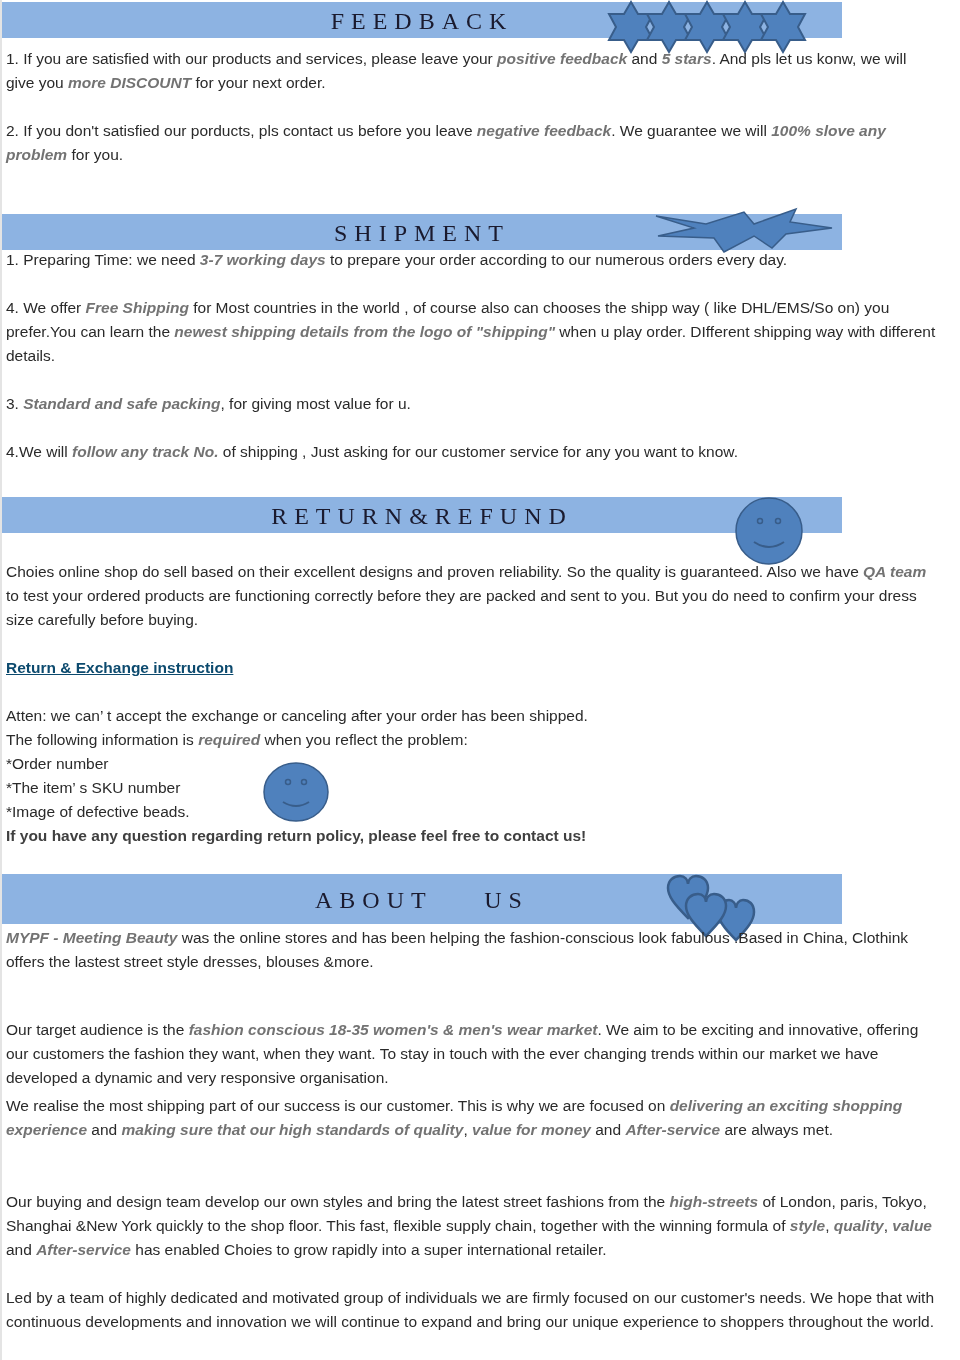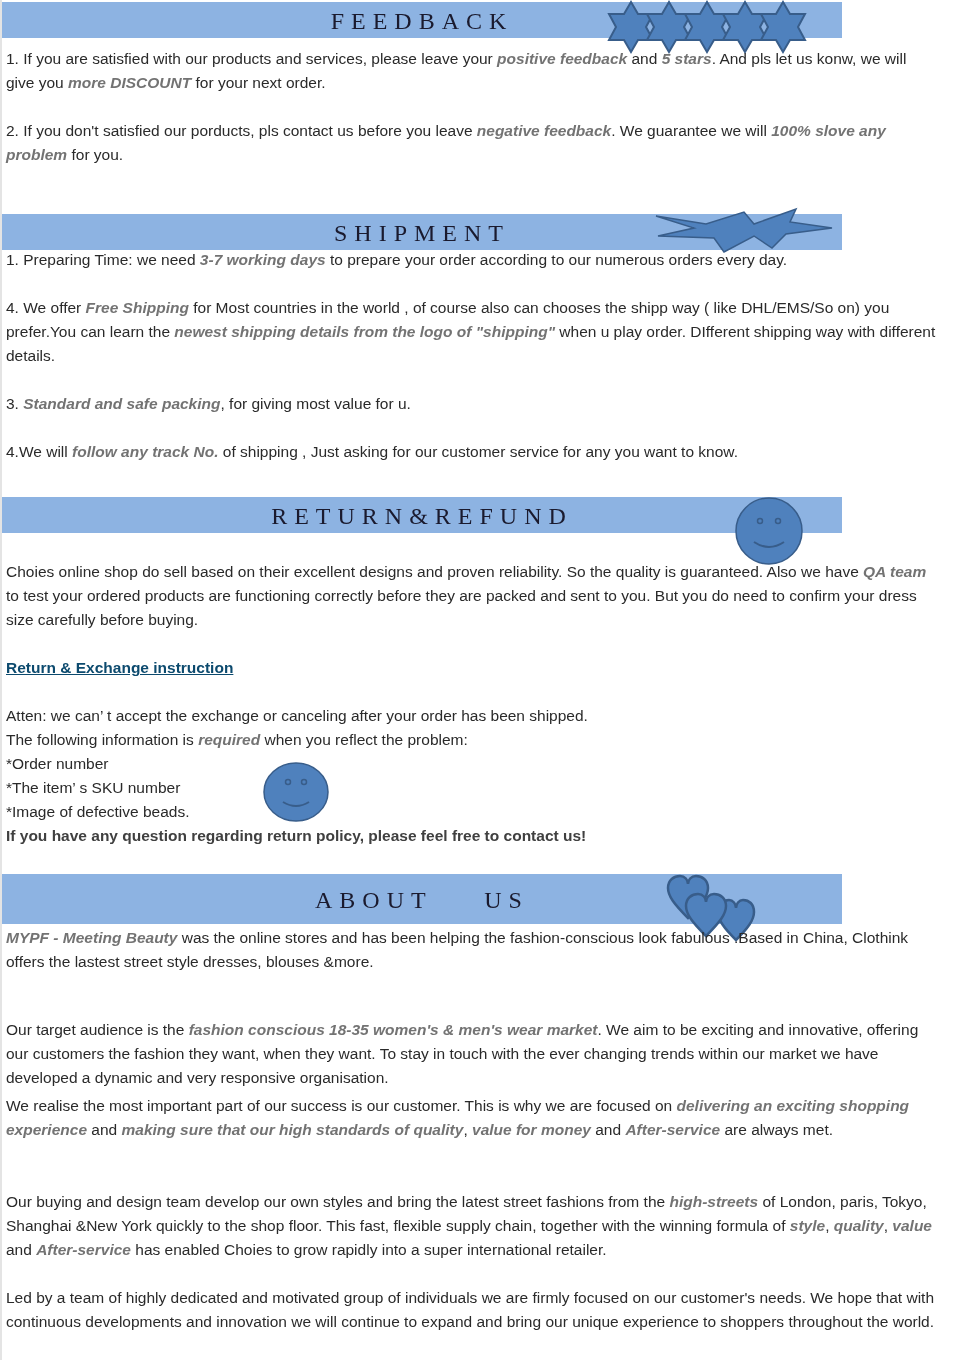--- a/index.html
+++ b/index.html
@@ -80,18 +80,18 @@
     </div>
     <svg class="deco" style="left:664px;top:874px;" width="92" height="70" viewBox="0 0 92 70">
       <g fill="#4f81bd" stroke="#385d8a" stroke-width="2.5">
         <path d="M22,44 C8,30 2,22 2,14 C2,6 8,2 14,2 C19,2 22,6 22,10 C22,6 25,2 30,2 C36,2 42,6 42,14 C42,22 36,30 22,44 Z"></path>
         <path d="M70,66 C58,54 52,46 52,38 C52,30 58,26 63,26 C67,26 70,30 70,34 C70,30 73,26 77,26 C83,26 88,30 88,38 C88,46 82,54 70,66 Z"></path>
         <path d="M40,62 C26,48 20,40 20,32 C20,24 26,20 32,20 C37,20 40,24 40,28 C40,24 43,20 48,20 C54,20 60,24 60,32 C60,40 54,48 40,62 Z"></path>
       </g>
     </svg>
     <p class="para" style="top:926px;"><b>MYPF - Meeting Beauty</b><span> was the  online stores and has been helping the fashion-conscious look fabulous .Based in China, Clothink offers the lastest street style dresses, blouses &amp;more.</span></p>
     <p class="para" style="top:998px;margin-top:20px;"><span>Our target audience is the </span><b>fashion conscious 18-35 women's &amp; men's wear market</b><span>. We aim to be exciting and innovative, offering our customers the fashion they want, when they want. To stay in touch with the ever changing trends within our market we have developed a dynamic and very responsive organisation.</span></p>
-    <p class="para" style="top:1094px;"><span>We realise the most important part of our success is our customer. This is why we are focused on </span><b>delivering an exciting shopping experience</b><span> and </span><b>making sure that our high standards of quality</b><span>, </span><b>value for money</b><span> and </span><b>After-service</b><span> are always met.</span></p>
+    <p class="para" style="top:1094px;"><span>We realise the most shipping part of our success is our customer. This is why we are focused on </span><b>delivering an exciting shopping experience</b><span> and </span><b>making sure that our high standards of quality</b><span>, </span><b>value for money</b><span> and </span><b>After-service</b><span> are always met.</span></p>
     <p class="para" style="top:1190px;"><span>Our buying and design team develop our own styles and bring the latest street fashions from the </span><b>high-streets</b><span> of London, paris, Tokyo, Shanghai &amp;New York quickly to the shop floor. This fast, flexible supply chain, together with the winning formula of </span><b>style</b><span>, </span><b>quality</b><span>, </span><b>value</b><span> and </span><b>After-service</b><span> has enabled Choies to grow rapidly into a super international retailer.</span></p>
     <p class="para" style="top:1286px;">Led by a team of highly dedicated and motivated group of individuals we are firmly focused on our customer's needs. We hope that with continuous developments and innovation we will continue to expand and bring our unique experience to shoppers throughout the world.</p>
   </section>
 
 </div>
 
 </body></html>

